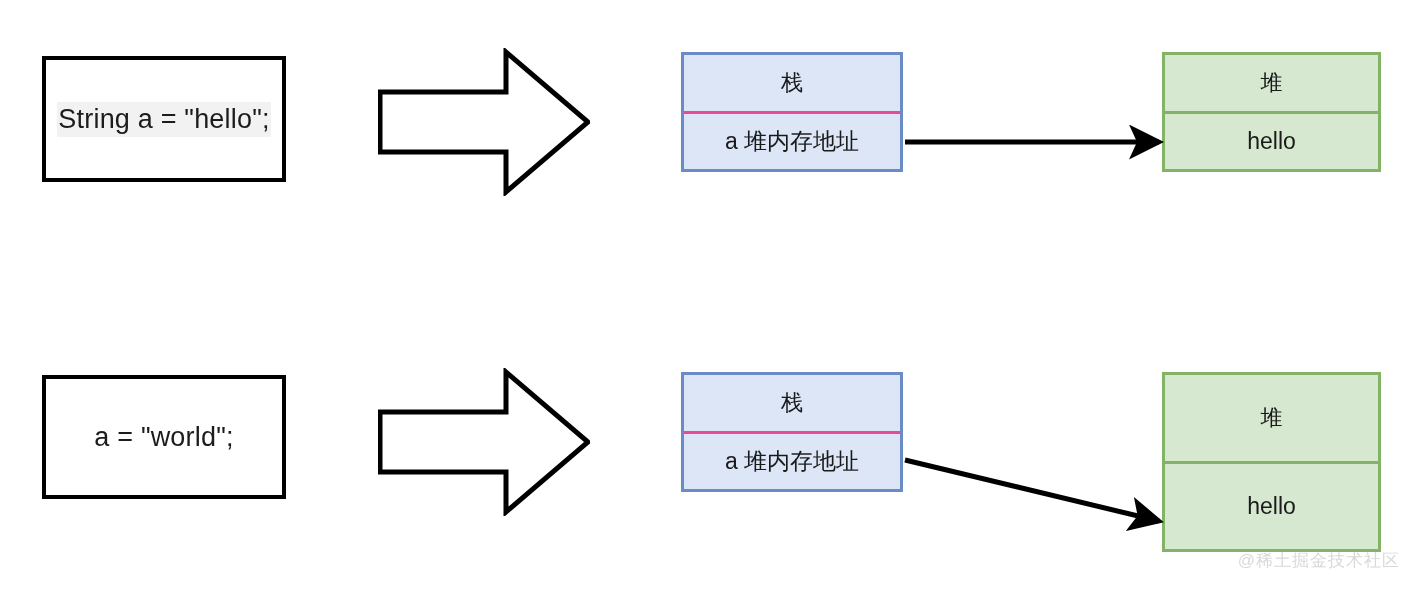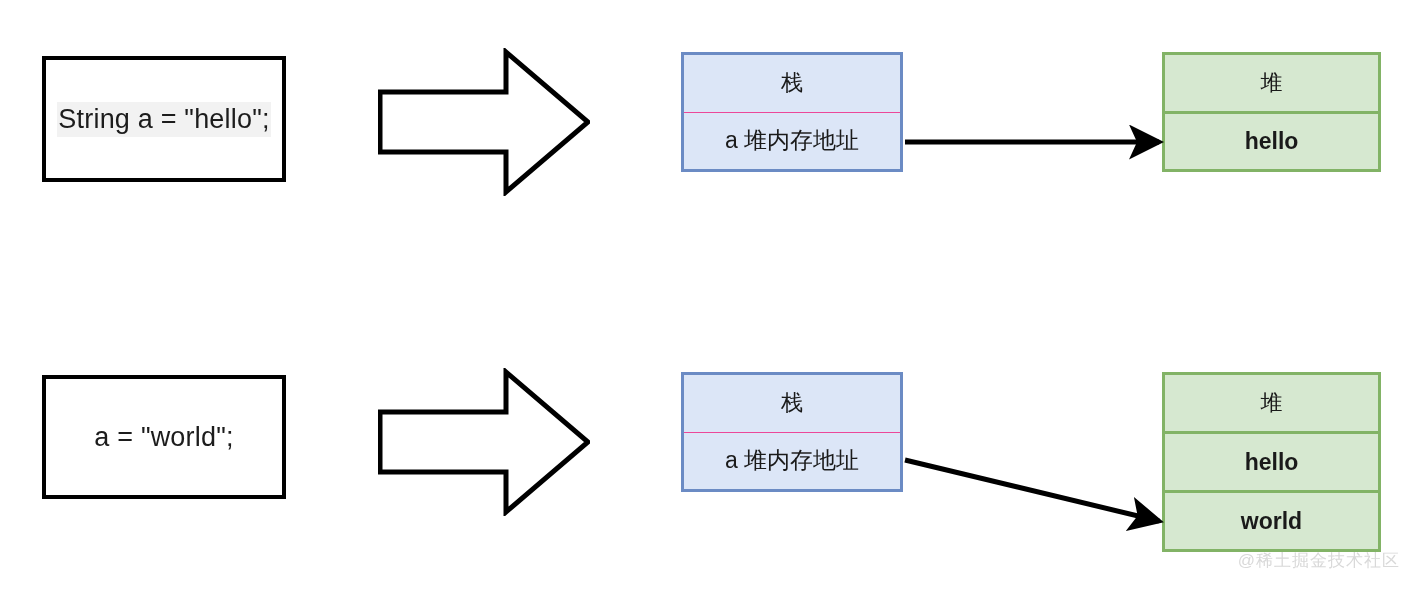--- a/index.html
+++ b/index.html
@@ -76,34 +76,33 @@
 
   
   .stack-table {
     border: 3px solid #6b8bc4;
     background: #dce6f7;
   }
   .stack-table .mem-row {
     background: #dce6f7;
   }
   .stack-table .mem-row + .mem-row {
-    border-top: 1px solid #ec4899;
+    border-top: 3px solid #ec4899;
   }
 
   
   .heap-table {
     border: 3px solid #82b366;
     background: #d6e8d0;
   }
   .heap-table .mem-row {
     background: #d6e8d0;
   }
   .heap-table .mem-row + .mem-row {
     border-top: 3px solid #82b366;
-    font-weight: bold;
   }
 
   #stack-table-1 { left: 681px;  top: 52px;  width: 222px; height: 120px; }
   #heap-table-1  { left: 1162px; top: 52px;  width: 219px; height: 120px; }
   #stack-table-2 { left: 681px;  top: 372px; width: 222px; height: 120px; }
   #heap-table-2  { left: 1162px; top: 372px; width: 219px; height: 180px; }
 
   #stack-table-1 .mem-row, #stack-table-2 .mem-row,
   #heap-table-1 .mem-row,  #heap-table-2 .mem-row {
     flex: 1 1 0;
@@ -161,21 +160,20 @@
   </svg>
 
   <div class="mem-table stack-table" id="stack-table-2">
     <div class="mem-row header">栈</div>
     <div class="mem-row">a 堆内存地址</div>
   </div>
 
   <div class="mem-table heap-table" id="heap-table-2">
     <div class="mem-row header">堆</div>
     <div class="mem-row">hello</div>
-    <div class="mem-row">world</div>
   </div>
 
   <svg id="connectors" viewBox="0 0 1424 592">
     <defs>
       <marker id="arrowhead" markerWidth="7" markerHeight="7" refX="6" refY="3.5" orient="auto" markerUnits="strokeWidth">
         <polygon points="0,0 7,3.5 0,7 1.6,3.5" fill="#000000"></polygon>
       </marker>
     </defs>
     <line x1="905" y1="142" x2="1159" y2="142" stroke="#000000" stroke-width="5" marker-end="url(#arrowhead)"></line>
     <line x1="905" y1="460" x2="1159" y2="521" stroke="#000000" stroke-width="5" marker-end="url(#arrowhead)"></line>

